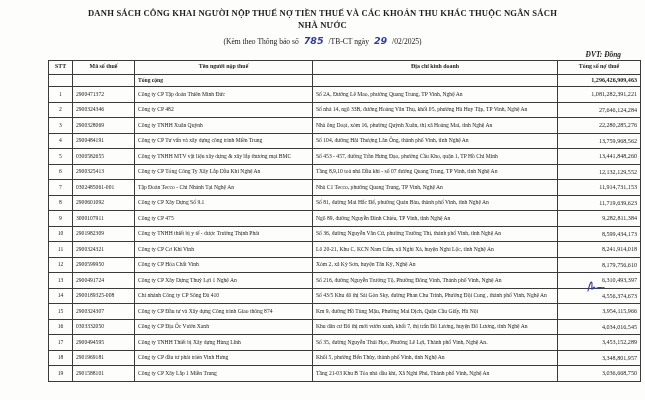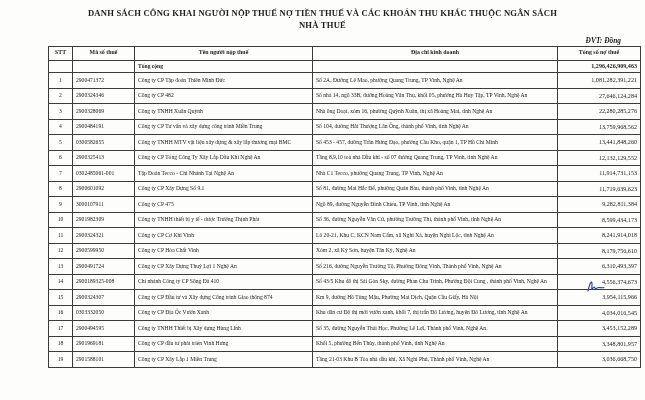--- a/index.html
+++ b/index.html
@@ -45,21 +45,28 @@
   .signature{position:absolute;right:38px;bottom:6px;width:22px;height:16px;}
 </style>
 </head>
 <body>
 
 <div class="page">
 
   <div class="doc-header">
     <div class="doc-title">
       <span>DANH SÁCH CÔNG KHAI NGƯỜI NỘP THUẾ NỢ TIỀN THUẾ VÀ CÁC KHOẢN THU KHÁC THUỘC NGÂN SÁCH</span><br>
-      <span>NHÀ THUẾ</span>
+      <span>NHÀ NƯỚC</span>
+    </div>
+    <div class="doc-subtitle">
+      <span>(Kèm theo Thông báo số</span>
+      <span class="hand">785</span>
+      <span>/TB-CT ngày</span>
+      <span class="hand">29</span>
+      <span>/02/2025)</span>
     </div>
   </div>
 
   <div class="unit-label">ĐVT: Đồng</div>
 
   <table class="debt-table">
     <colgroup>
       <col class="c-stt">
         <col class="c-mst">
         <col class="c-name">

